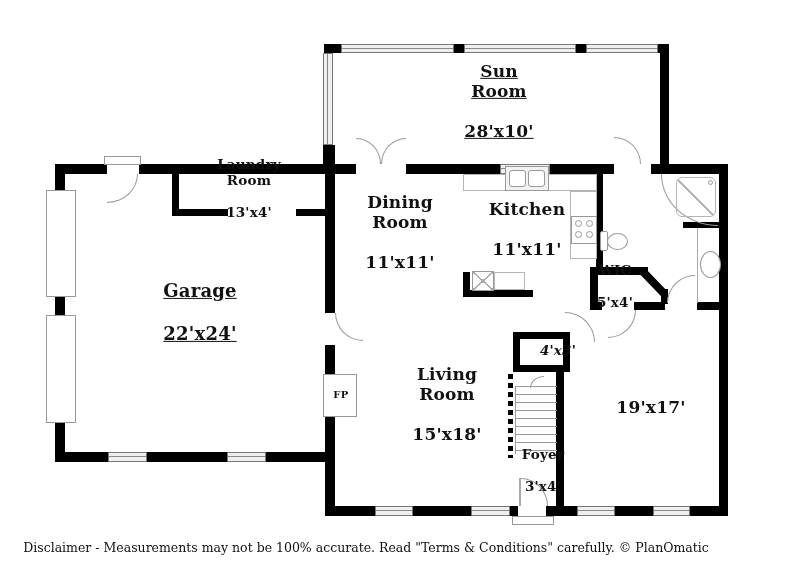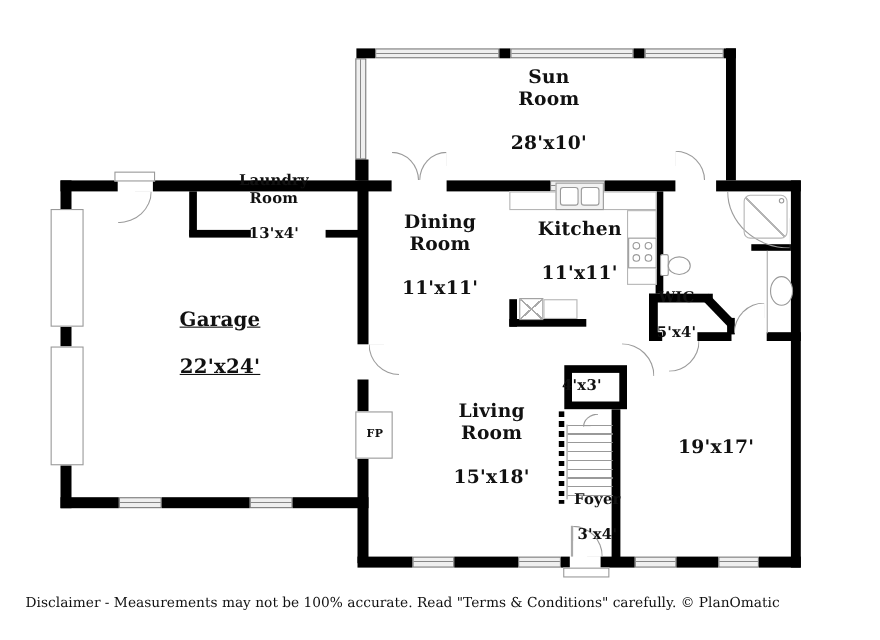--- a/index.html
+++ b/index.html
@@ -139,21 +139,21 @@
   <div class="circ" style="left:607px;top:233px;width:21px;height:17px;"></div>
   <div class="gline" style="left:697px;top:228px;width:1px;height:75px;"></div>
   <div class="circ" style="left:700px;top:251px;width:21px;height:27px;"></div>
 
   <div class="fix" style="left:323px;top:374px;width:34px;height:43px;"></div>
 
   <div class="rail" style="left:508px;top:374px;width:5px;height:84px;"></div>
   <div class="stairs" style="left:515px;top:386px;width:42px;height:68px;"></div>
   <div class="arc arc-tl" style="left:530px;top:376px;width:14px;height:12px;"></div>
 
-  <div class="rl rl-big" style="left:499px;top:101px;">
+  <div class="rl rl-big" style="left:499px;top:101px;text-decoration:underline;">
     <div>Sun
 Room</div>
     <div>28'x10'</div>
   </div>
   <div class="rl rl-sm" style="left:249px;top:189px;">
     <div>Laundry
 Room</div>
     <div>13'x4'</div>
   </div>
   <div class="rl rl-big" style="left:400px;top:232px;">
@@ -166,21 +166,21 @@
     <div>11'x11'</div>
   </div>
   <div class="rl rl-xl" style="left:200px;top:312px;text-decoration:underline;">
     <div>Garage</div>
     <div>22'x24'</div>
   </div>
   <div class="rl rl-sm" style="left:615px;top:287px;">
     <div>WIC</div>
     <div>5'x4'</div>
   </div>
-  <div class="rl rl-sm" style="left:529px;top:351px;">
+  <div class="rl rl-sm" style="left:558px;top:351px;font-style:italic;">
     <div>4'x3'</div>
   </div>
   <div class="rl rl-big" style="left:420px;top:404px;margin-left:27px;">
     <div>Living
 Room</div>
     <div>15'x18'</div>
   </div>
   <div class="rl rl-big" style="left:651px;top:407px;">
     <div>19'x17'</div>
   </div>

